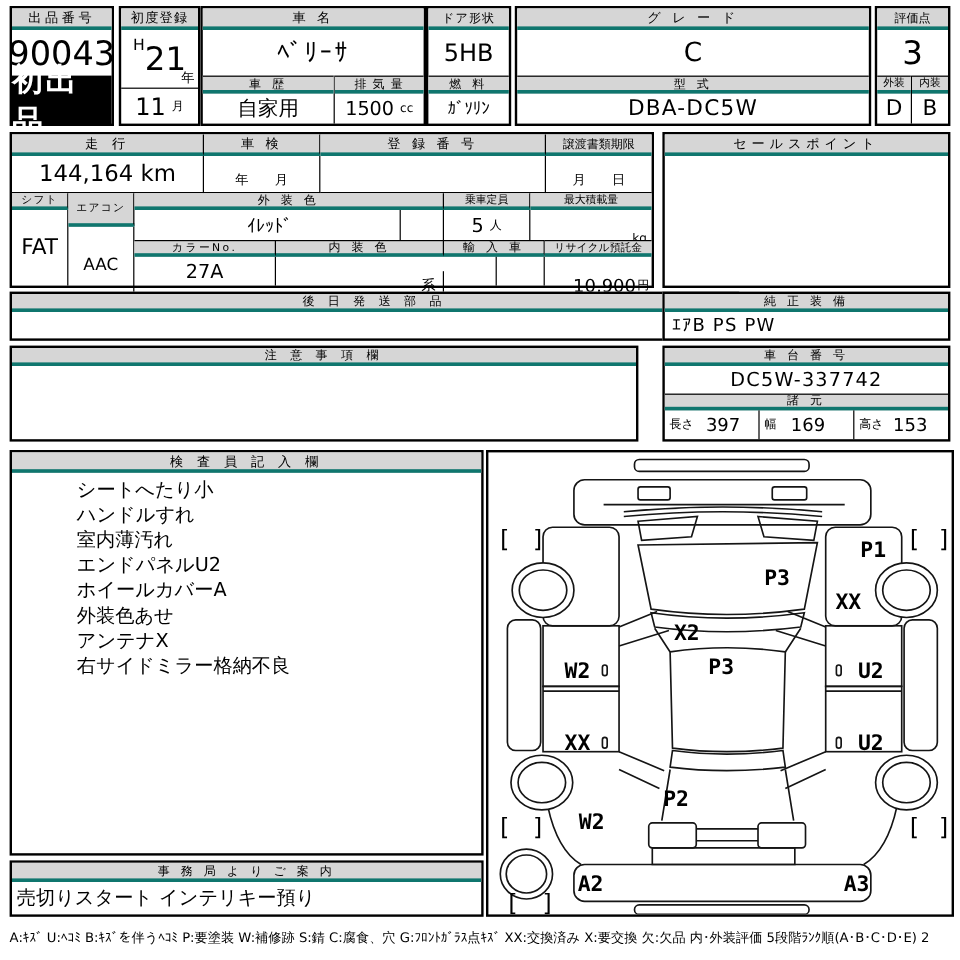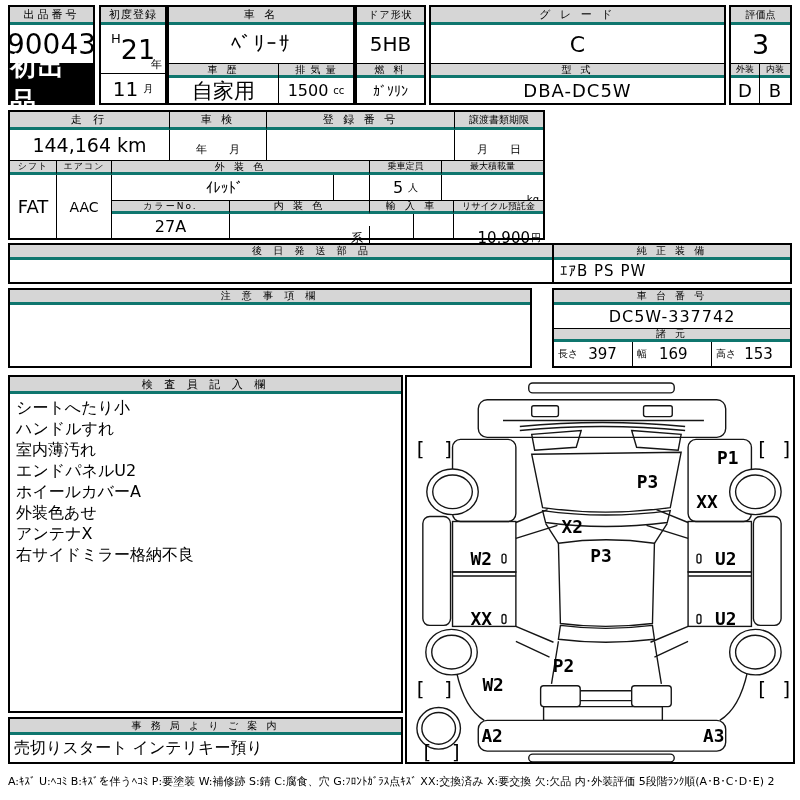--- a/index.html
+++ b/index.html
@@ -13,21 +13,21 @@
   .hdr.first { border-top:none; }
   .val { display:flex; align-items:center; justify-content:center; white-space:nowrap; }
   .br { border-right:1px solid #000; }
   .bb { border-bottom:1px solid #000;text-align:center; }
   .left { justify-content:flex-start; }
   .right { justify-content:flex-end;margin-top:12px; }
   .unit { font-size:10px; margin-left:5px; }
   .badge { background:#000; color:#fff; font-size:26px; font-weight:bold; letter-spacing:2px;
            display:flex; align-items:center; justify-content:center; }
   .notes { padding:3px 6px; font-size:16px; }
-  .note-line { line-height:21px; white-space:nowrap; }
+  .note-line { line-height:21px; white-space:nowrap;margin-left:48px; }
   .legend { font-size:11px; white-space:nowrap; letter-spacing:0px; }
   #carsvg { width:100%; height:100%; display:block; }
   #carsvg path, #carsvg rect, #carsvg ellipse, #carsvg line { fill:none; stroke:#151515; stroke-width:1.4; }
   #carsvg .wfill { fill:#fff; }
   #carsvg .dlabel { fill:#000; stroke:none; font:bold 18px "DejaVu Sans Mono", monospace; text-anchor:middle; }
   #carsvg .dbracket { fill:#000; stroke:none; font:normal 20px "DejaVu Sans Mono", monospace; }
 </style>
 </head>
 <body>
 
@@ -50,21 +50,21 @@
       <span style="font-size:20px">11</span>
       <span class="unit">月</span>
     </div>
   </div>
 
   <div class="box" style="left:167px;top:5px;width:188px;height:100px">
     <div class="hdr first" style="height:18px">車 名</div>
     <div class="val" style="height:38px;font-size:21px;letter-spacing:2px">ﾍﾞﾘｰｻ</div>
     <div class="abs" style="left:0;top:56px;width:110px;height:40px;border-right:1px solid #000">
       <div class="hdr" style="height:15px;font-size:10px">車 歴</div>
-      <div class="val" style="height:25px;font-size:21px">自家用</div>
+      <div class="val" style="height:25px;font-size:17px">自家用</div>
     </div>
     <div class="abs" style="left:110px;top:56px;width:74px;height:56px">
       <div class="hdr" style="height:15px;font-size:10px;letter-spacing:1px">排 気 量</div>
       <div class="val" style="height:25px">
         <span style="font-size:16px">1500</span>
         <span class="unit">cc</span>
       </div>
     </div>
   </div>
 
@@ -104,21 +104,21 @@
     <div class="val br bb abs" style="left:0;top:18px;width:160px;height:31px;font-size:19px">144,164 km</div>
     <div class="val br bb abs" style="left:160px;top:18px;width:97px;height:31px;font-size:11px;align-items:flex-end;padding-bottom:3px">年　　月</div>
     <div class="val br bb abs" style="left:257px;top:18px;width:188px;height:31px"></div>
     <div class="val bb abs" style="left:445px;top:18px;width:88px;height:31px;font-size:11px;align-items:flex-end;padding-bottom:3px">月　　日</div>
 
     <div class="abs" style="left:0;top:49px;width:47px;height:77px">
       <div class="hdr first br" style="height:14px;font-size:9px;letter-spacing:1px">シフト</div>
       <div class="val br" style="height:63px;font-size:18px">FAT</div>
     </div>
     <div class="abs" style="left:47px;top:49px;width:55px;height:77px">
-      <div class="hdr first br" style="height:14px;font-size:9px;letter-spacing:1px">エアコン</div>
+      <div class="hdr first br" style="height:28px;font-size:9px;letter-spacing:1px">エアコン</div>
       <div class="val br" style="height:63px;font-size:14px">AAC</div>
     </div>
 
     <div class="abs" style="left:102px;top:49px;width:431px;height:77px">
       <div class="hdr first br abs" style="left:0;top:0;width:258px;height:14px;font-size:10px">外 装 色</div>
       <div class="hdr first br abs" style="left:258px;top:0;width:72px;height:14px;font-size:9px;letter-spacing:0">乗車定員</div>
       <div class="hdr first abs" style="left:330px;top:0;width:101px;height:14px;font-size:9px;letter-spacing:0">最大積載量</div>
 
       <div class="val br abs" style="left:4px;top:14px;width:218px;height:25px;font-size:15px">ｲﾚｯﾄﾞ</div>
       <div class="val br abs" style="left:218px;top:14px;width:40px;height:25px"></div>
@@ -137,20 +137,24 @@
       <div class="val right br abs" style="left:118px;top:53px;width:140px;height:24px;font-size:12px;padding-right:6px">系</div>
       <div class="val br abs" style="left:258px;top:53px;width:44px;height:24px"></div>
       <div class="val br abs" style="left:302px;top:53px;width:40px;height:24px"></div>
       <div class="val right abs" style="left:342px;top:53px;width:89px;height:24px;padding-right:2px">
         <span style="font-size:15px">10,900</span>
         <span style="font-size:10px;margin-left:1px">円</span>
       </div>
     </div>
   </div>
 
+  <div class="box" style="left:552px;top:110px;width:240px;height:130px">
+    <div class="hdr first" style="height:18px;letter-spacing:4px">セールスポイント</div>
+    <div></div>
+  </div>
 
   <div class="box" style="left:8px;top:243px;width:608px;height:41px">
     <div class="hdr first" style="height:15px;letter-spacing:4px;font-size:10px">後 日 発 送 部 品</div>
     <div></div>
   </div>
 
   <div class="box" style="left:552px;top:243px;width:240px;height:41px">
     <div class="hdr first" style="height:15px;font-size:10px">純 正 装 備</div>
     <div class="val left" style="height:22px;font-size:15px;padding-left:6px;letter-spacing:1px">ｴｱB PS PW</div>
   </div>

